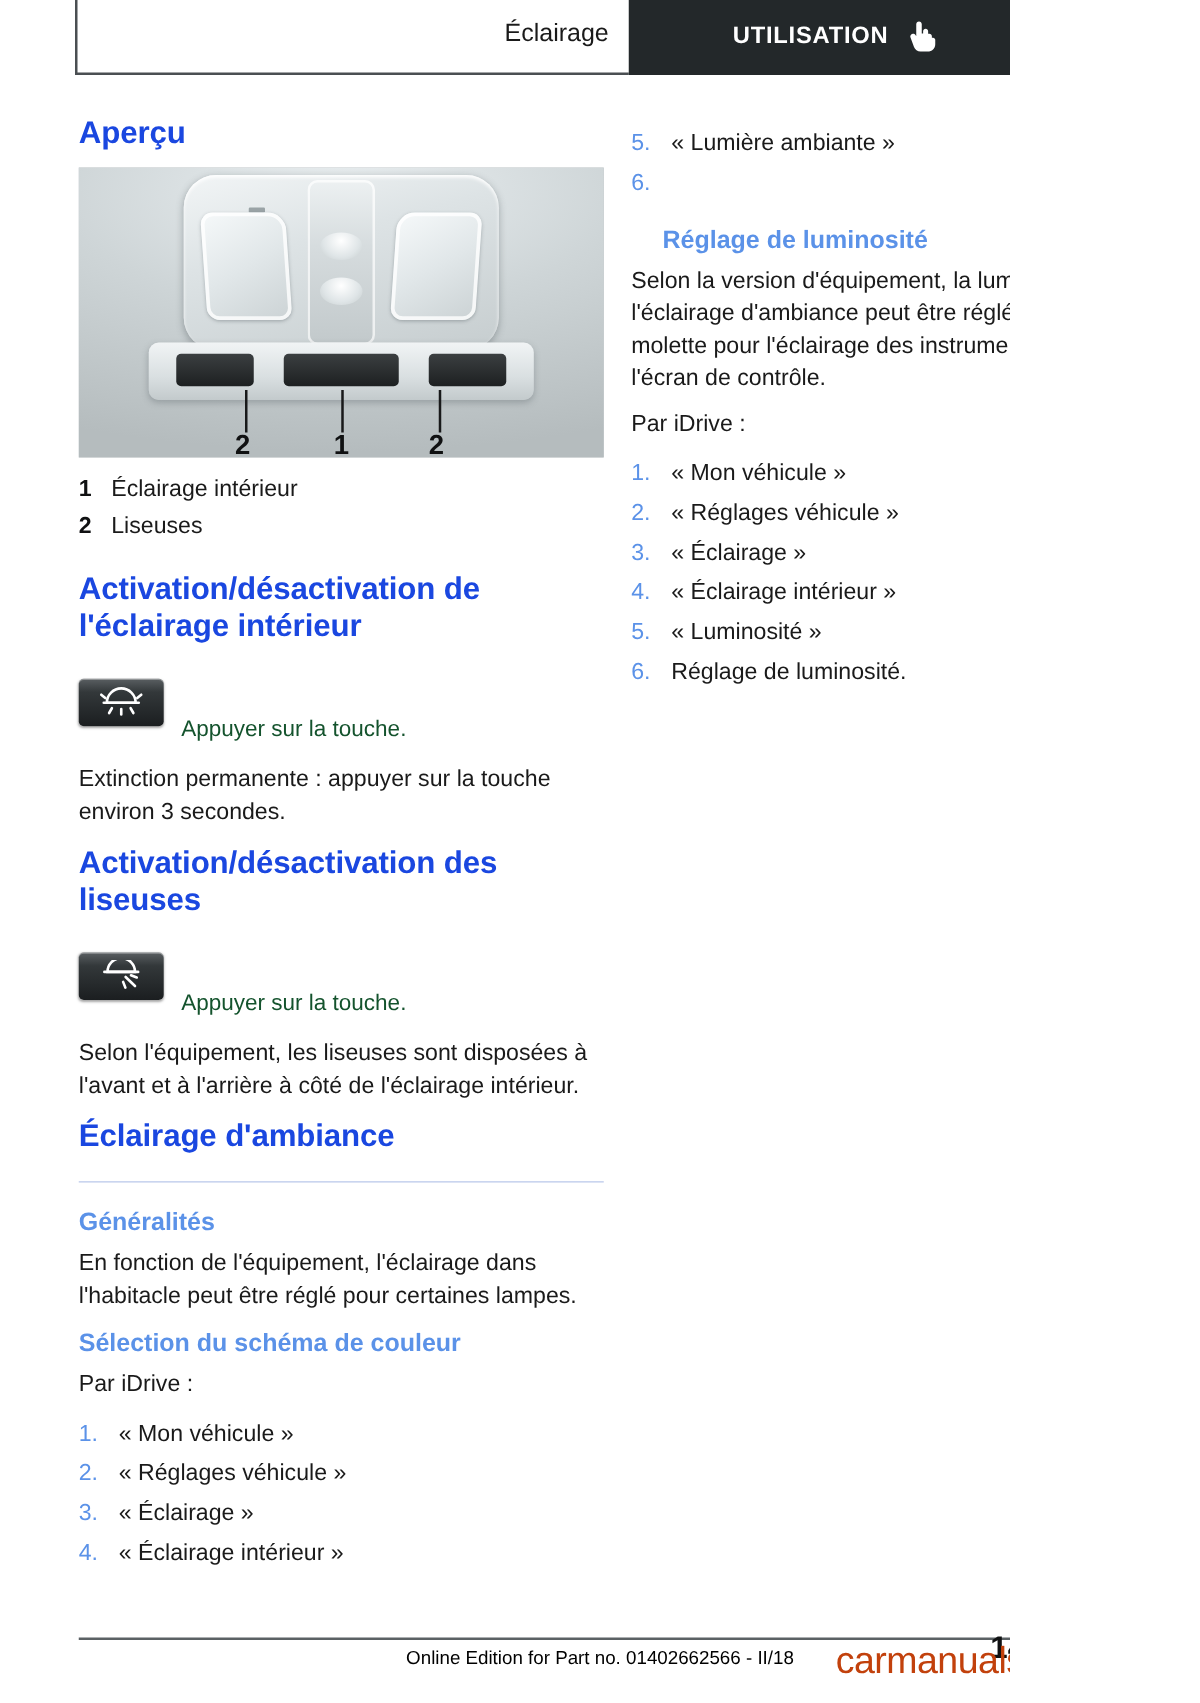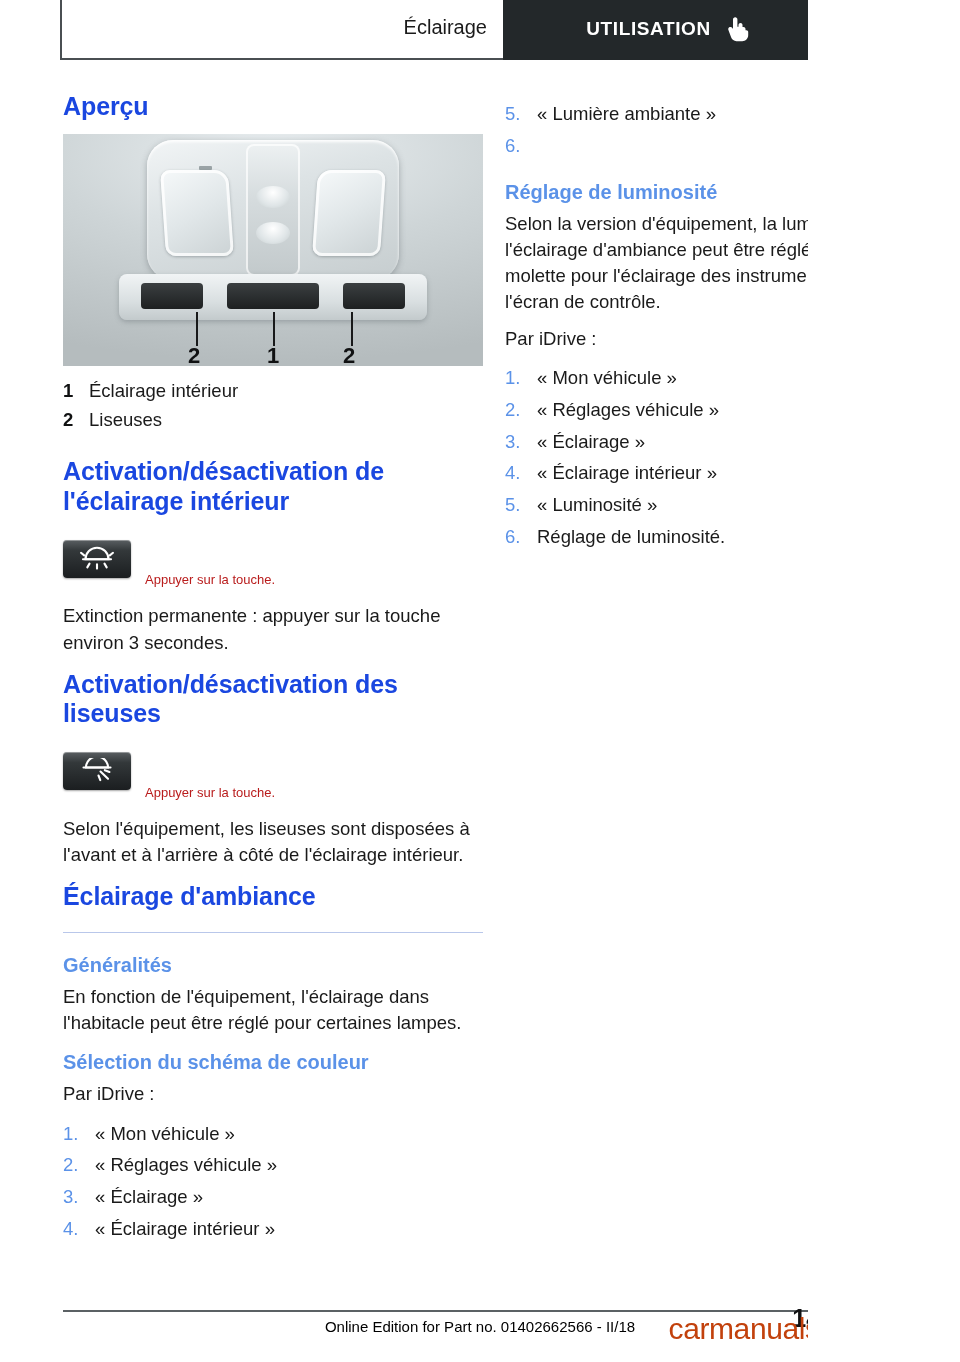--- a/index.html
+++ b/index.html
@@ -251,22 +251,22 @@
     border-radius: 4px;
     background: linear-gradient(180deg, #5a5f62 0%, #33383a 28%, #1b1e20 100%);
     box-shadow: inset 0 1px 0 rgba(255,255,255,0.35),
                 0 1px 2px rgba(0,0,0,0.35);
     display: flex;
     align-items: center;
     justify-content: center;
   }
   .btn-icon svg { display: block; }
   .icon-row-text {
-    font-size: 13px;
-    color: #b91c1c;
+    font-size: 18px;
+    color: #14532d;
     line-height: 1.3;
     margin-top: 44px;
   }
 
   
   ol.steps {
     list-style: none;
     margin: 4px 0 18px 0;
     padding: 0;
   }
@@ -455,21 +455,21 @@
       <ol class="steps" style="margin-top:6px;">
         <li>
           <span class="num">5.</span>
           <span>« Lumière ambiante »</span>
         </li>
         <li>
           <span class="num">6.</span>
         </li>
       </ol>
 
-      <h2 class="sub-title" style="margin-top:14px;">Réglage de luminosité</h2>
+      <h2 class="sub-title" style="margin-top:14px;margin-left:25px;">Réglage de luminosité</h2>
 
       <p class="body tight">Selon la version d'équipement, la luminosité de l'éclairage d'ambiance peut être réglée via la molette pour l'éclairage des instruments ou sur l'écran de contrôle.</p>
 
       <p class="body tight">Par iDrive :</p>
 
       <ol class="steps">
         <li>
           <span class="num">1.</span>
           <span>« Mon véhicule »</span>
         </li>

